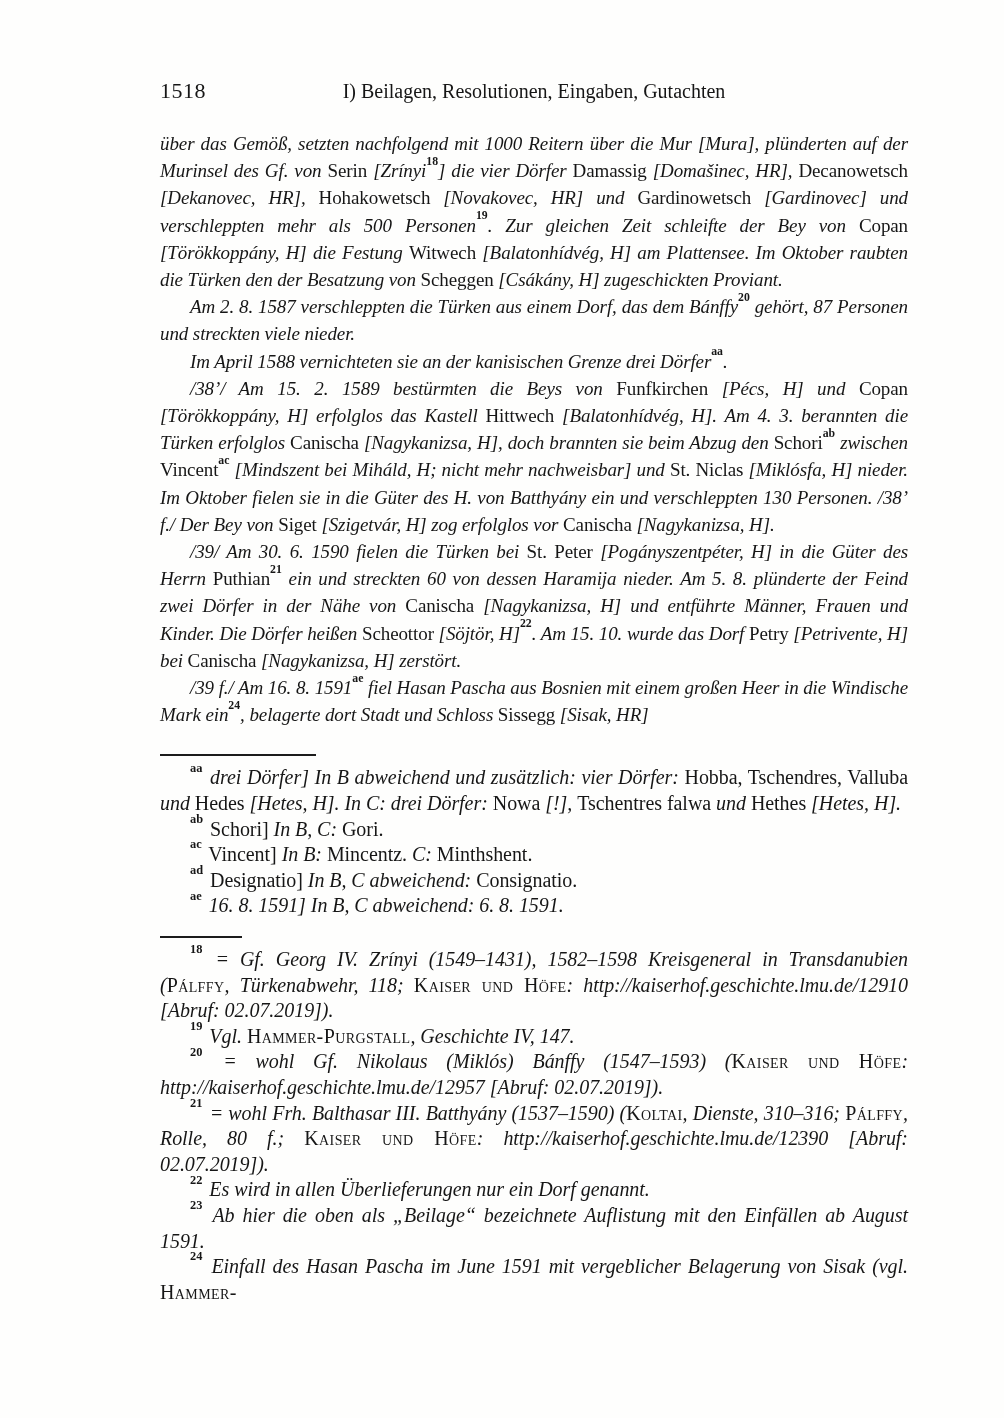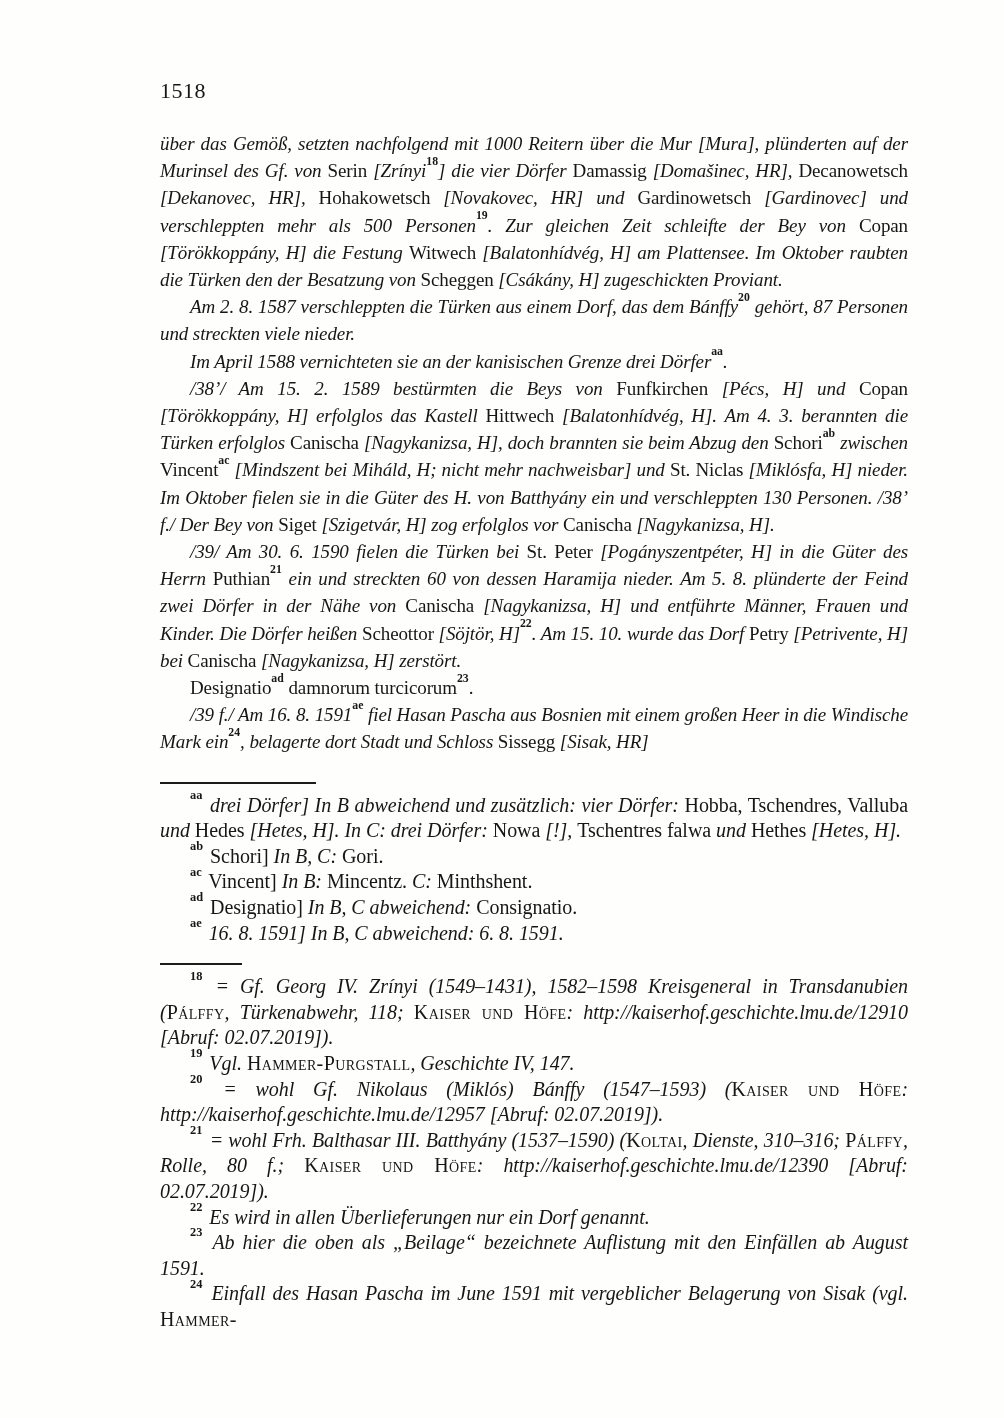--- a/index.html
+++ b/index.html
@@ -60,29 +60,29 @@
   }
   sup.sp.mk { margin-right: 2px; }
 </style>
 </head>
 <body>
 
 <div class="page">
 
   <div class="header">
     <span class="pagenum">1518</span>
+    <span class="running-title">I) Beilagen, Resolutionen, Eingaben, Gutachten</span>
   </div>
 
   <div class="body-text">
       <p><span class="it">über das Gemöß, setzten nachfolgend mit 1000 Reitern über die Mur [Mura], plünderten auf der Murinsel des Gf. von </span><span class="ro">Serin </span><span class="it">[Zrínyi</span><sup class="sp">18</sup><span class="it">] die vier Dörfer </span><span class="ro">Damassig </span><span class="it">[Domašinec, HR], </span><span class="ro">Decanowetsch </span><span class="it">[Dekanovec, HR], </span><span class="ro">Hohakowetsch </span><span class="it">[Novakovec, HR] und </span><span class="ro">Gardinowetsch </span><span class="it">[Gardinovec] und verschleppten mehr als 500 Personen</span><sup class="sp">19</sup><span class="it">. Zur gleichen Zeit schleifte der Bey von </span><span class="ro">Copan </span><span class="it">[Törökkoppány, H] die Festung </span><span class="ro">Witwech </span><span class="it">[Balatonhídvég, H] am Plattensee. Im Oktober raubten die Türken den der Besatzung von </span><span class="ro">Scheggen </span><span class="it">[Csákány, H] zugeschickten Proviant.</span></p>
       <p class="indent"><span class="it">Am 2. 8. 1587 verschleppten die Türken aus einem Dorf, das dem Bánffy</span><sup class="sp">20</sup><span class="it"> gehört, 87 Personen und streckten viele nieder.</span></p>
       <p class="indent"><span class="it">Im April 1588 vernichteten sie an der kanisischen Grenze drei Dörfer</span><sup class="sp">aa</sup><span class="it">.</span></p>
       <p class="indent"><span class="it">/38’/ Am 15. 2. 1589 bestürmten die Beys von </span><span class="ro">Funfkirchen </span><span class="it">[Pécs, H] und </span><span class="ro">Copan </span><span class="it">[Törökkoppány, H] erfolglos das Kastell </span><span class="ro">Hittwech </span><span class="it">[Balatonhídvég, H]. Am 4. 3. berannten die Türken erfolglos </span><span class="ro">Canischa </span><span class="it">[Nagykanizsa, H], doch brannten sie beim Abzug den </span><span class="ro">Schori</span><sup class="sp">ab</sup><span class="it"> zwischen </span><span class="ro">Vincent</span><sup class="sp">ac</sup><span class="it"> [Mindszent bei Miháld, H; nicht mehr nachweisbar] und </span><span class="ro">St. Niclas </span><span class="it">[Miklósfa, H] nieder. Im Oktober fielen sie in die Güter des H. von Batthyány ein und verschleppten 130 Personen. /38’ f./ Der Bey von </span><span class="ro">Siget </span><span class="it">[Szigetvár, H] zog erfolglos vor </span><span class="ro">Canischa </span><span class="it">[Nagykanizsa, H].</span></p>
       <p class="indent"><span class="it">/39/ Am 30. 6. 1590 fielen die Türken bei </span><span class="ro">St. Peter </span><span class="it">[Pogányszentpéter, H] in die Güter des Herrn </span><span class="ro">Puthian</span><sup class="sp">21</sup><span class="it"> ein und streckten 60 von dessen Haramija nieder. Am 5. 8. plünderte der Feind zwei Dörfer in der Nähe von </span><span class="ro">Canischa </span><span class="it">[Nagykanizsa, H] und entführte Männer, Frauen und Kinder. Die Dörfer heißen </span><span class="ro">Scheottor </span><span class="it">[Söjtör, H]</span><sup class="sp">22</sup><span class="it">. Am 15. 10. wurde das Dorf </span><span class="ro">Petry </span><span class="it">[Petrivente, H] bei </span><span class="ro">Canischa </span><span class="it">[Nagykanizsa, H] zerstört.</span></p>
-      <p class="indent"><span class="ro">Designatio</span><sup class="sp">ad</sup><span class="ro"> damnorum turcicorum</span><sup class="sp">23</sup><span class="ro">.</span></p>
       <p class="indent"><span class="it">/39 f./ Am 16. 8. 1591</span><sup class="sp">ae</sup><span class="it"> fiel Hasan Pascha aus Bosnien mit einem großen Heer in die Windische Mark ein</span><sup class="sp">24</sup><span class="it">, belagerte dort Stadt und Schloss </span><span class="ro">Sissegg </span><span class="it">[Sisak, HR]</span></p>
     </div>
 
   <div class="apparatus-rule"></div>
   <div class="apparatus">
       <p><sup class="sp mk">aa</sup> <span class="it">drei Dörfer] In B abweichend und zusätzlich: vier Dörfer: </span><span class="ro">Hobba, Tschendres, Valluba </span><span class="it">und </span><span class="ro">Hedes </span><span class="it">[Hetes, H]. In C: drei Dörfer: </span><span class="ro">Nowa </span><span class="it">[!], </span><span class="ro">Tschentres falwa </span><span class="it">und </span><span class="ro">Hethes </span><span class="it">[Hetes, H].</span></p>
       <p><sup class="sp mk">ab</sup> <span class="ro">Schori] </span><span class="it">In B, C: </span><span class="ro">Gori.</span></p>
       <p><sup class="sp mk">ac</sup> <span class="ro">Vincent] </span><span class="it">In B: </span><span class="ro">Mincentz. </span><span class="it">C: </span><span class="ro">Minthshent.</span></p>
       <p><sup class="sp mk">ad</sup> <span class="ro">Designatio] </span><span class="it">In B, C abweichend: </span><span class="ro">Consignatio.</span></p>
       <p><sup class="sp mk">ae</sup> <span class="it">16. 8. 1591] In B, C abweichend: 6. 8. 1591.</span></p>

